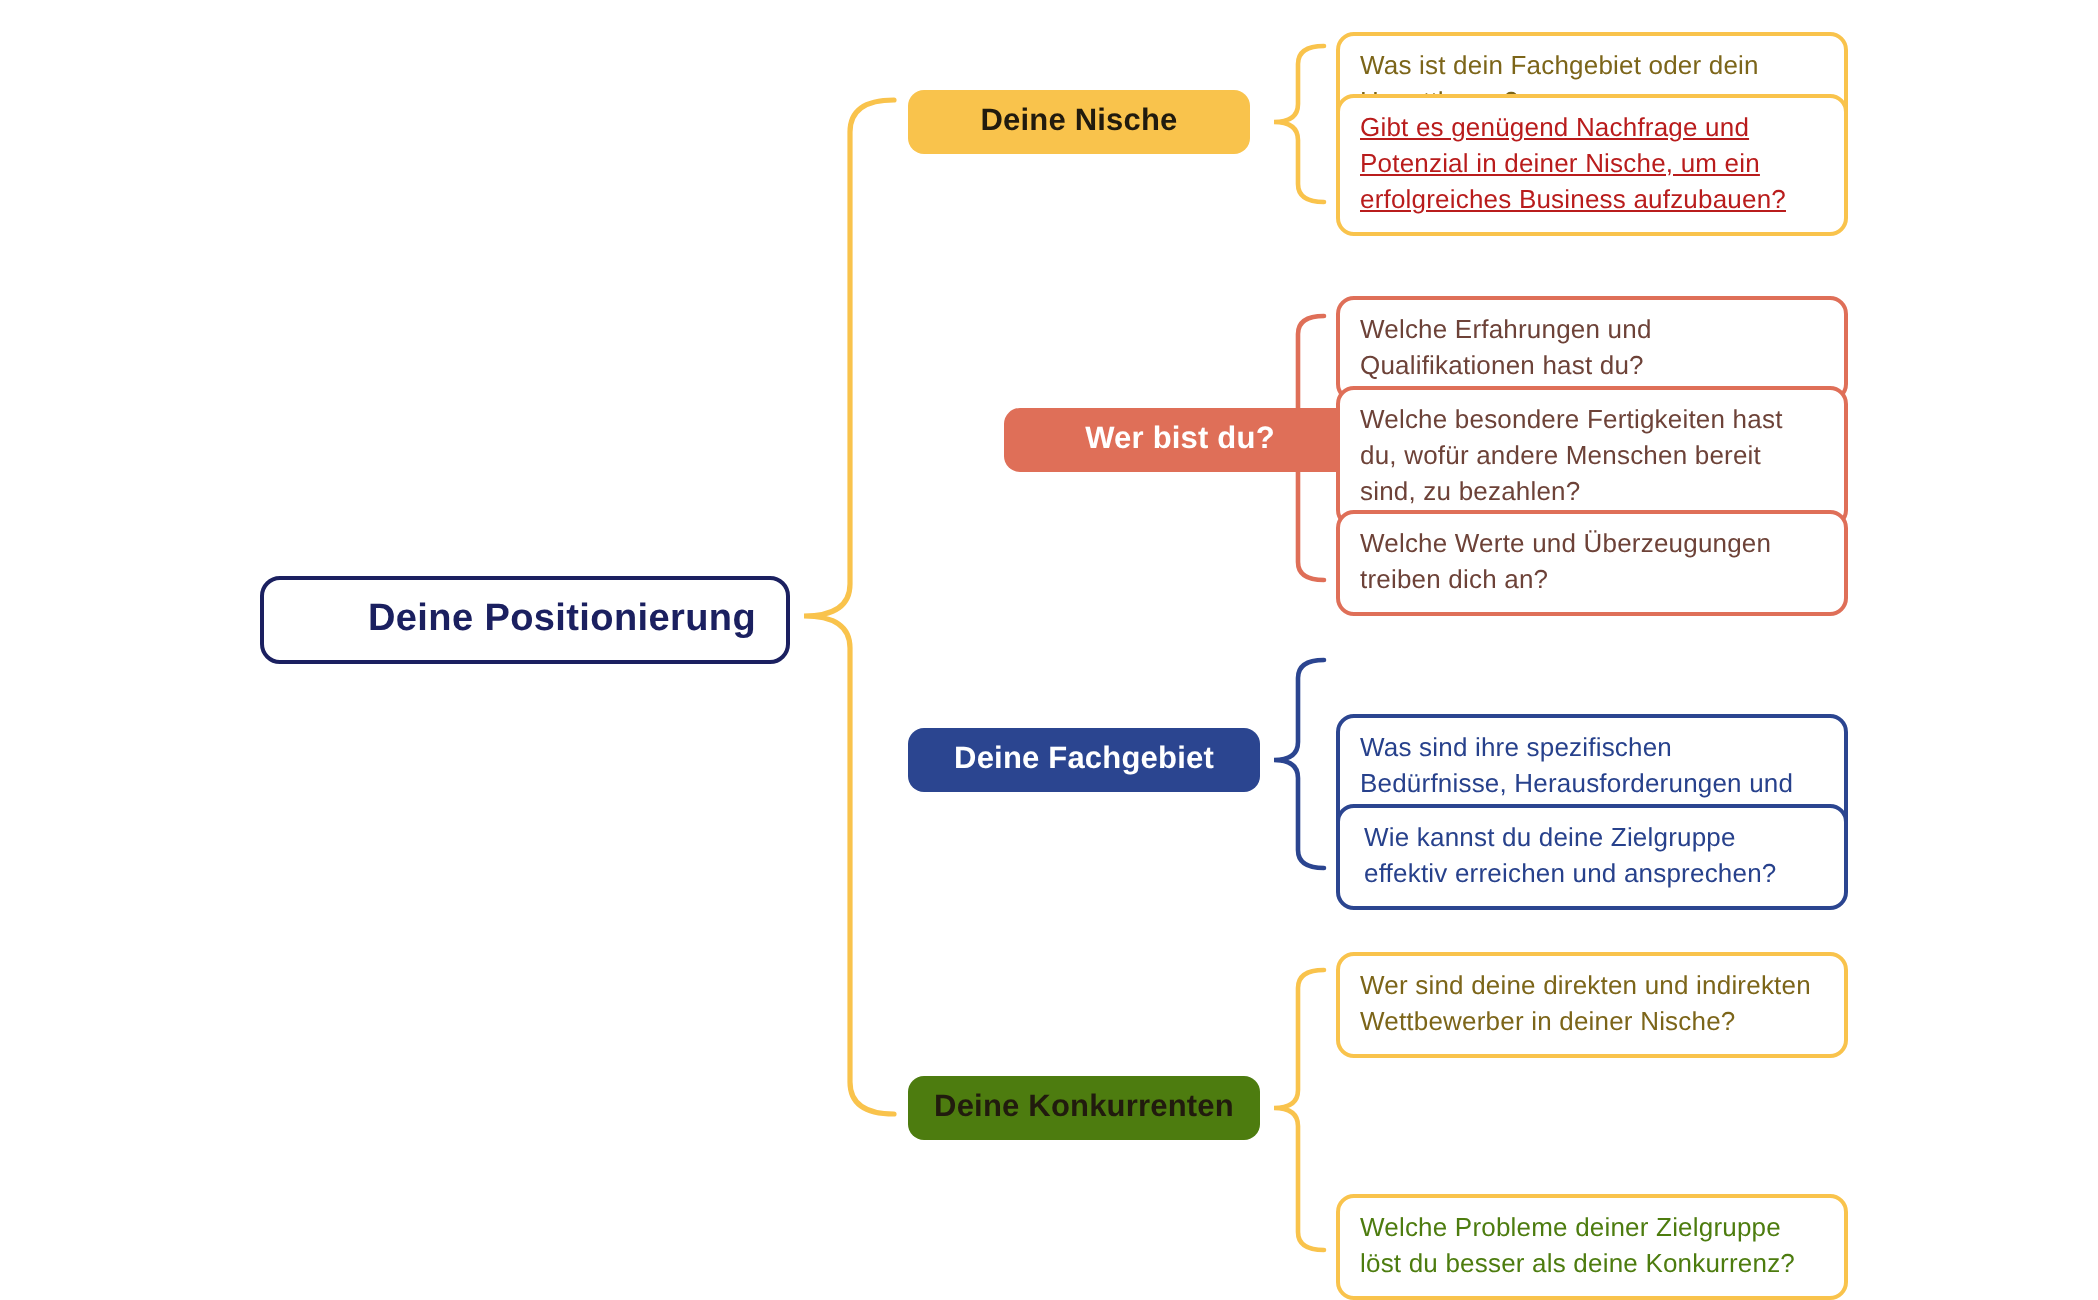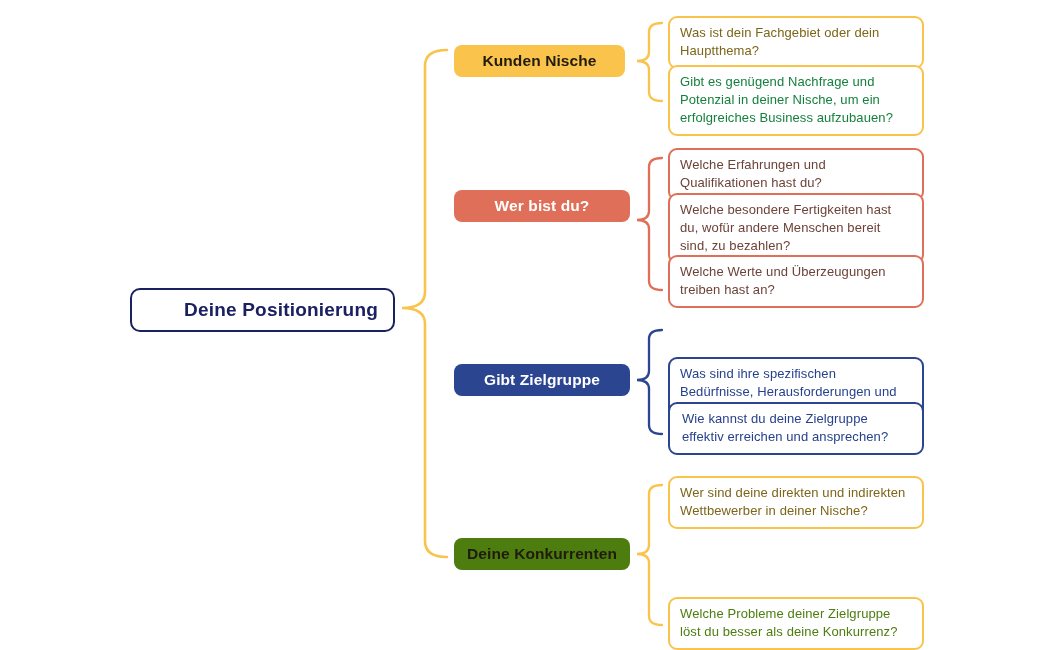--- a/index.html
+++ b/index.html
@@ -15,21 +15,21 @@
   .root-node{
     left:130px;top:288px;width:265px;height:44px;
     background:#ffffff;border:2.5px solid #1B2060;border-radius:10px;
   }
   .root-node .label{font-size:19px;font-weight:700;letter-spacing:.2px;padding-left:37px;}
   .branch-node{
     left:454px;width:176px;height:32px;border-radius:8px;
   }
   .branch-node .label{font-size:15.5px;font-weight:600;letter-spacing:.1px;white-space:nowrap;}
   #branch-0{top:45px;width:171px;}
-  #branch-1{top:190px;}
+  #branch-1{top:204px;margin-left:48px;}
   #branch-2{top:364px;}
   #branch-3{top:538px;}
   .leaf{
     position:absolute;left:668px;width:256px;box-sizing:border-box;
     background:#ffffff;border:2px solid;border-radius:9px;
     padding:6px 10px 7px 10px;
     font-size:13px;line-height:1.38;font-weight:500;letter-spacing:.1px;
   }
 </style>
 </head>
@@ -43,47 +43,47 @@
       <path d="M 662 158 Q 649 158 649 167 L 649 211 Q 649 220 637 220 Q 649 220 649 229 L 649 281 Q 649 290 662 290" fill="none" stroke="#DF6F58" stroke-width="2.3" stroke-linecap="round"></path>
       <path d="M 662 330 Q 649 330 649 339 L 649 371 Q 649 380 637 380 Q 649 380 649 389 L 649 425 Q 649 434 662 434" fill="none" stroke="#2B4590" stroke-width="2.3" stroke-linecap="round"></path>
       <path d="M 662 485 Q 649 485 649 494 L 649 545 Q 649 554 637 554 Q 649 554 649 563 L 649 616 Q 649 625 662 625" fill="none" stroke="#F9C34C" stroke-width="2.3" stroke-linecap="round"></path>
     </svg>
 
   <div class="node root-node" style="background: rgb(255, 255, 255); border-color: rgb(27, 32, 96); color: rgb(27, 32, 96);">
     <span class="label">Deine Positionierung</span>
   </div>
 
   <div class="node branch-node" id="branch-0" style="background: rgb(249, 195, 76); color: rgb(33, 27, 14);">
-    <span class="label">Kunden Nische</span>
+    <span class="label">Deine Nische</span>
   </div>
   <div class="node branch-node" id="branch-1" style="background: rgb(223, 111, 88); color: rgb(255, 255, 255);">
     <span class="label">Wer bist du?</span>
   </div>
   <div class="node branch-node" id="branch-2" style="background: rgb(43, 69, 144); color: rgb(255, 255, 255);">
-    <span class="label">Gibt Zielgruppe</span>
+    <span class="label">Deine Fachgebiet</span>
   </div>
   <div class="node branch-node" id="branch-3" style="background: #4d7c0f; color: rgb(33, 27, 14);">
     <span class="label">Deine Konkurrenten</span>
   </div>
 
   <div class="leaf" style="top: 16px; border-color: rgb(249, 195, 76); color: rgb(124, 101, 25);">
     <span>Was ist dein Fachgebiet oder dein Hauptthema?</span>
   </div>
-  <div class="leaf" style="top: 65px; border-color: rgb(249, 195, 76); color: #15803d;">
+  <div class="leaf" style="top: 47px; border-color: rgb(249, 195, 76); color: #b91c1c; text-decoration: underline;">
     <span>Gibt es genügend Nachfrage und Potenzial in deiner Nische, um ein erfolgreiches Business aufzubauen?</span>
   </div>
 
   <div class="leaf" style="top: 148px; border-color: rgb(223, 111, 88); color: rgb(109, 66, 56);">
     <span>Welche Erfahrungen und Qualifikationen hast du?</span>
   </div>
   <div class="leaf" style="top: 193px; border-color: rgb(223, 111, 88); color: rgb(109, 66, 56);">
     <span>Welche besondere Fertigkeiten hast du, wofür andere Menschen bereit sind, zu bezahlen?</span>
   </div>
   <div class="leaf" style="top: 255px; border-color: rgb(223, 111, 88); color: rgb(109, 66, 56);">
-    <span>Welche Werte und Überzeugungen treiben hast an?</span>
+    <span>Welche Werte und Überzeugungen treiben dich an?</span>
   </div>
 
   <div class="leaf" style="top: 357px; border-color: rgb(43, 69, 144); color: rgb(39, 65, 140);">
     <span>Was sind ihre spezifischen Bedürfnisse, Herausforderungen und Ziele?</span>
   </div>
   <div class="leaf" style="top: 402px; border-color: rgb(43, 69, 144); color: rgb(39, 65, 140); padding-left: 12px;">
     <span>Wie kannst du deine Zielgruppe effektiv erreichen und ansprechen?</span>
   </div>
 
   <div class="leaf" style="top: 476px; border-color: rgb(249, 195, 76); color: rgb(124, 101, 25);">

